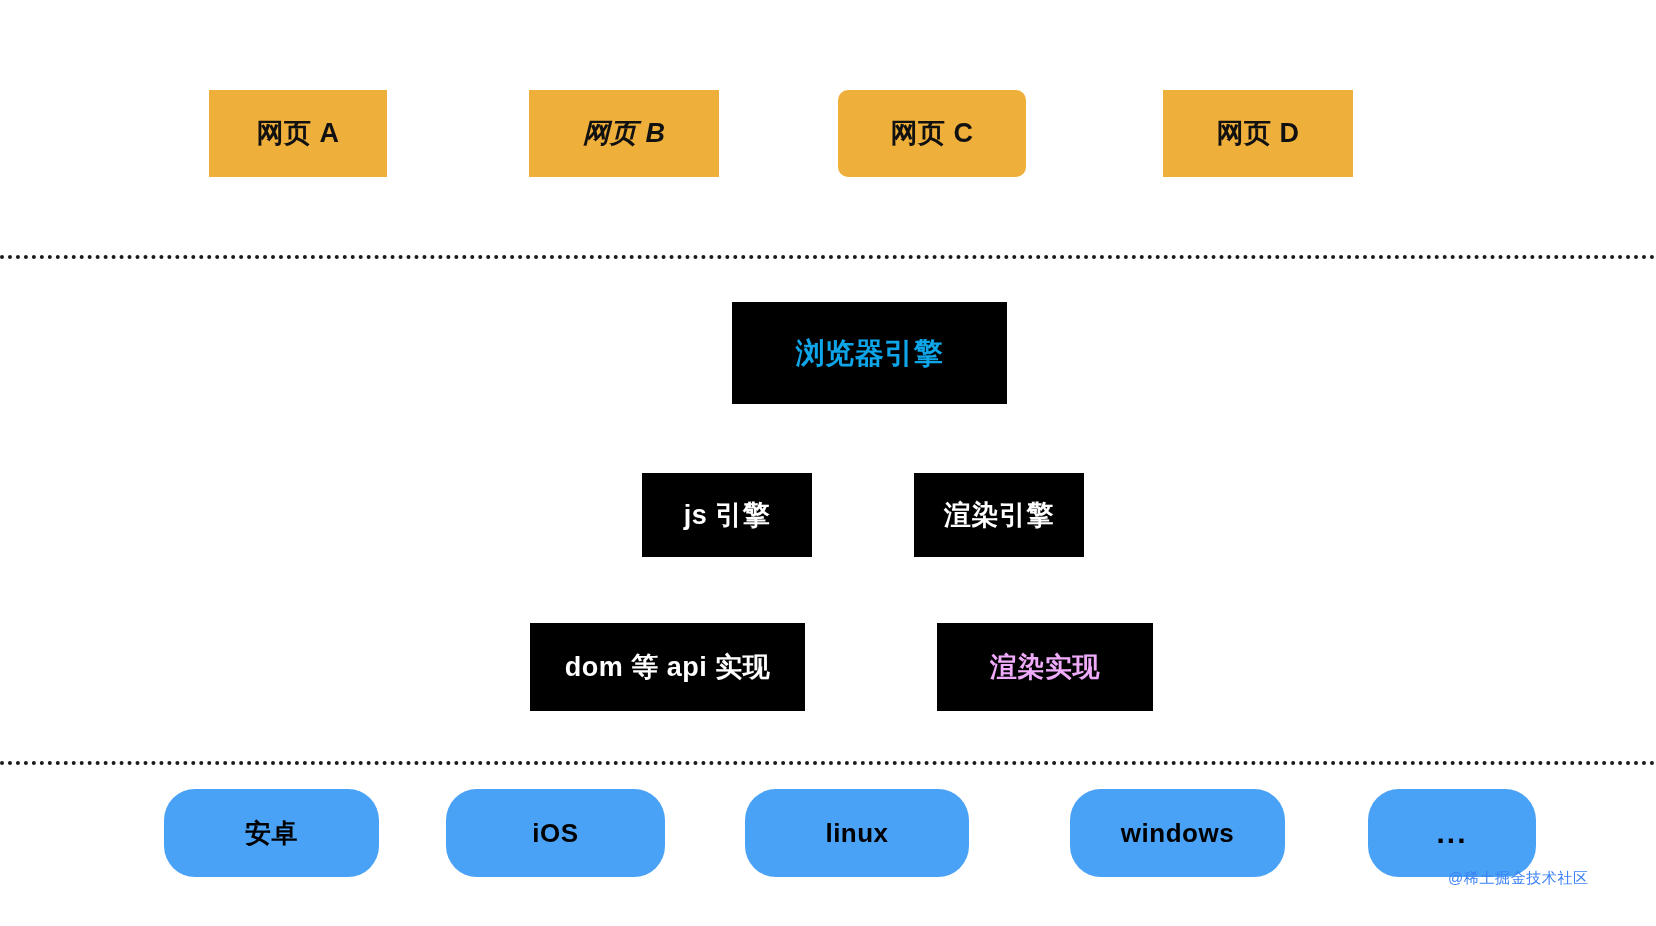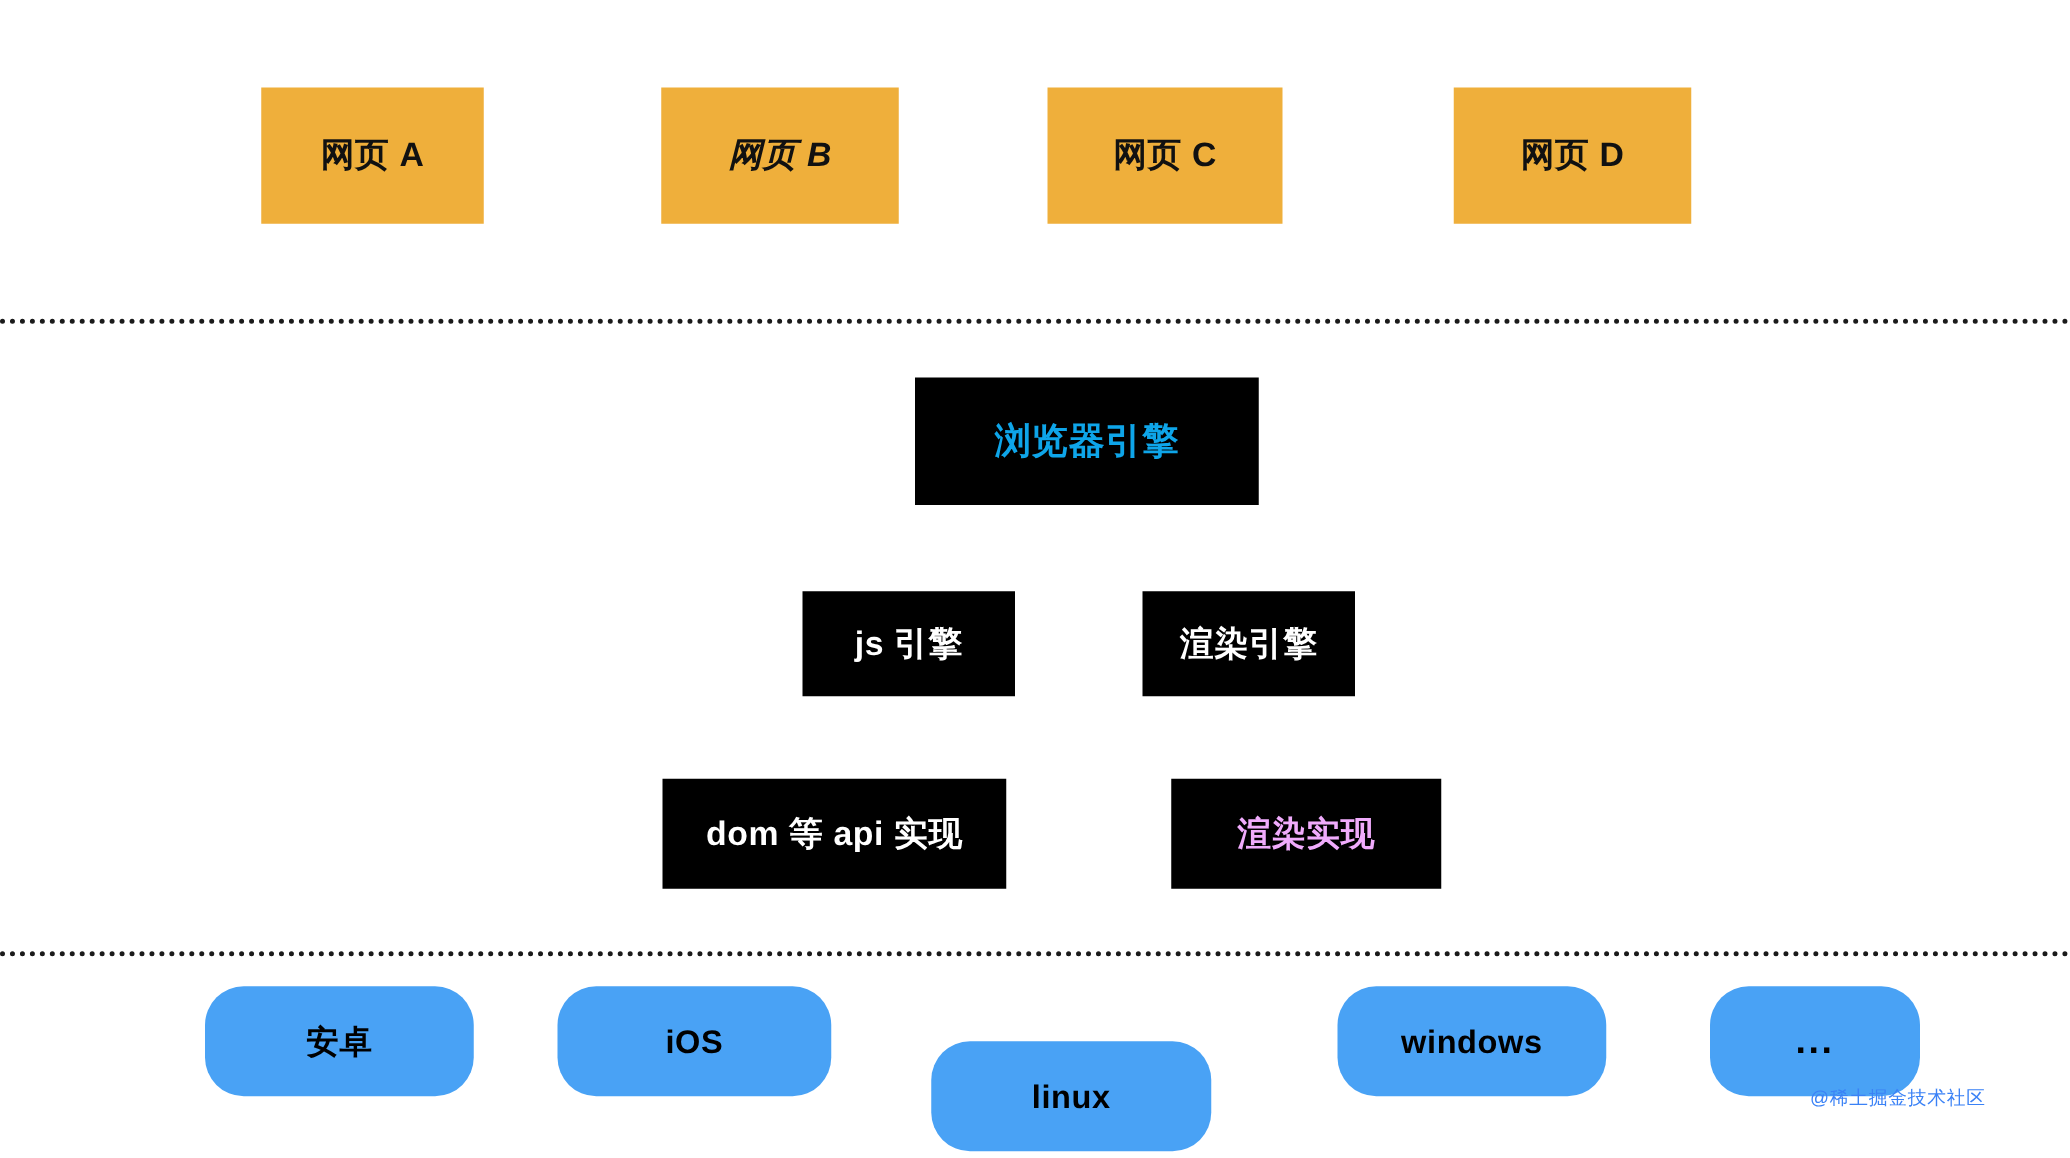--- a/index.html
+++ b/index.html
@@ -30,21 +30,22 @@
     line-height: 1;
     white-space: nowrap;
     user-select: none;
   }
 
   
   .page-box {
     background: #EFAF3B;
     color: #111111;
     font-size: 27px;
-    height: 109px;
+    height: 87px;
+    margin-top: 20px;
   }
 
   
   .engine-box {
     background: #000000;
     color: #ffffff;
   }
   .engine-primary {
     font-size: 29px;
     height: 102px;
@@ -91,41 +92,41 @@
   }
 </style>
 </head>
 <body style="background: rgb(255, 255, 255);">
 
 <div id="canvas">
 
   <div>
     <div class="box page-box" style="left: 209px; top: 70px; width: 178px; background: rgb(239, 175, 59);">网页 A</div>
     <div class="box page-box" style="left: 529px; top: 70px; width: 190px; background: rgb(239, 175, 59); font-style: italic;">网页 B</div>
-    <div class="box page-box" style="left: 838px; top: 70px; width: 188px; background: rgb(239, 175, 59);">网页 C</div>
+    <div class="box page-box" style="left: 838px; top: 70px; width: 188px; background: rgb(239, 175, 59); border-radius: 10px;">网页 C</div>
     <div class="box page-box" style="left: 1163px; top: 70px; width: 190px; background: rgb(239, 175, 59);">网页 D</div>
   </div>
 
   <div class="divider" style="top: 255px; border-top-color: rgb(26, 26, 26);"></div>
 
   <div>
     <div class="box engine-box engine-primary" style="left: 732px; top: 302px; width: 275px; background: rgb(0, 0, 0); color: #0ea5e9;">浏览器引擎</div>
 
     <div class="box engine-box engine-secondary" style="left: 642px; top: 473px; width: 170px; background: rgb(0, 0, 0); color: rgb(255, 255, 255);">js 引擎</div>
     <div class="box engine-box engine-secondary" style="left: 914px; top: 473px; width: 170px; background: rgb(0, 0, 0); color: rgb(255, 255, 255);">渲染引擎</div>
 
     <div class="box engine-box engine-tertiary" style="left: 530px; top: 623px; width: 275px; background: rgb(0, 0, 0); color: rgb(255, 255, 255);">dom 等 api 实现</div>
     <div class="box engine-box engine-tertiary" style="left: 937px; top: 623px; width: 216px; background: rgb(0, 0, 0); color: #f0abfc;">渲染实现</div>
   </div>
 
   <div class="divider" style="top: 761px; border-top-color: rgb(26, 26, 26);"></div>
 
   <div>
     <div class="box os-box" style="left: 164px; top: 789px; width: 215px; background: rgb(73, 162, 245);">安卓</div>
     <div class="box os-box" style="left: 446px; top: 789px; width: 219px; background: rgb(73, 162, 245);">iOS</div>
-    <div class="box os-box" style="left: 745px; top: 789px; width: 224px; background: rgb(73, 162, 245); margin-top: 44px;">linux</div>
+    <div class="box os-box" style="left: 745px; top: 789px; width: 224px; background: rgb(73, 162, 245);">linux</div>
     <div class="box os-box" style="left: 1070px; top: 789px; width: 215px; background: rgb(73, 162, 245);">windows</div>
     <div class="box os-box ellipsis" style="left: 1368px; top: 789px; width: 168px; background: rgb(73, 162, 245);">...</div>
   </div>
 
   <div class="watermark" style="left: 1448px; top: 869px; color: #3b82f6;">@稀土掘金技术社区</div>
 
 </div>
 
 </body></html>

